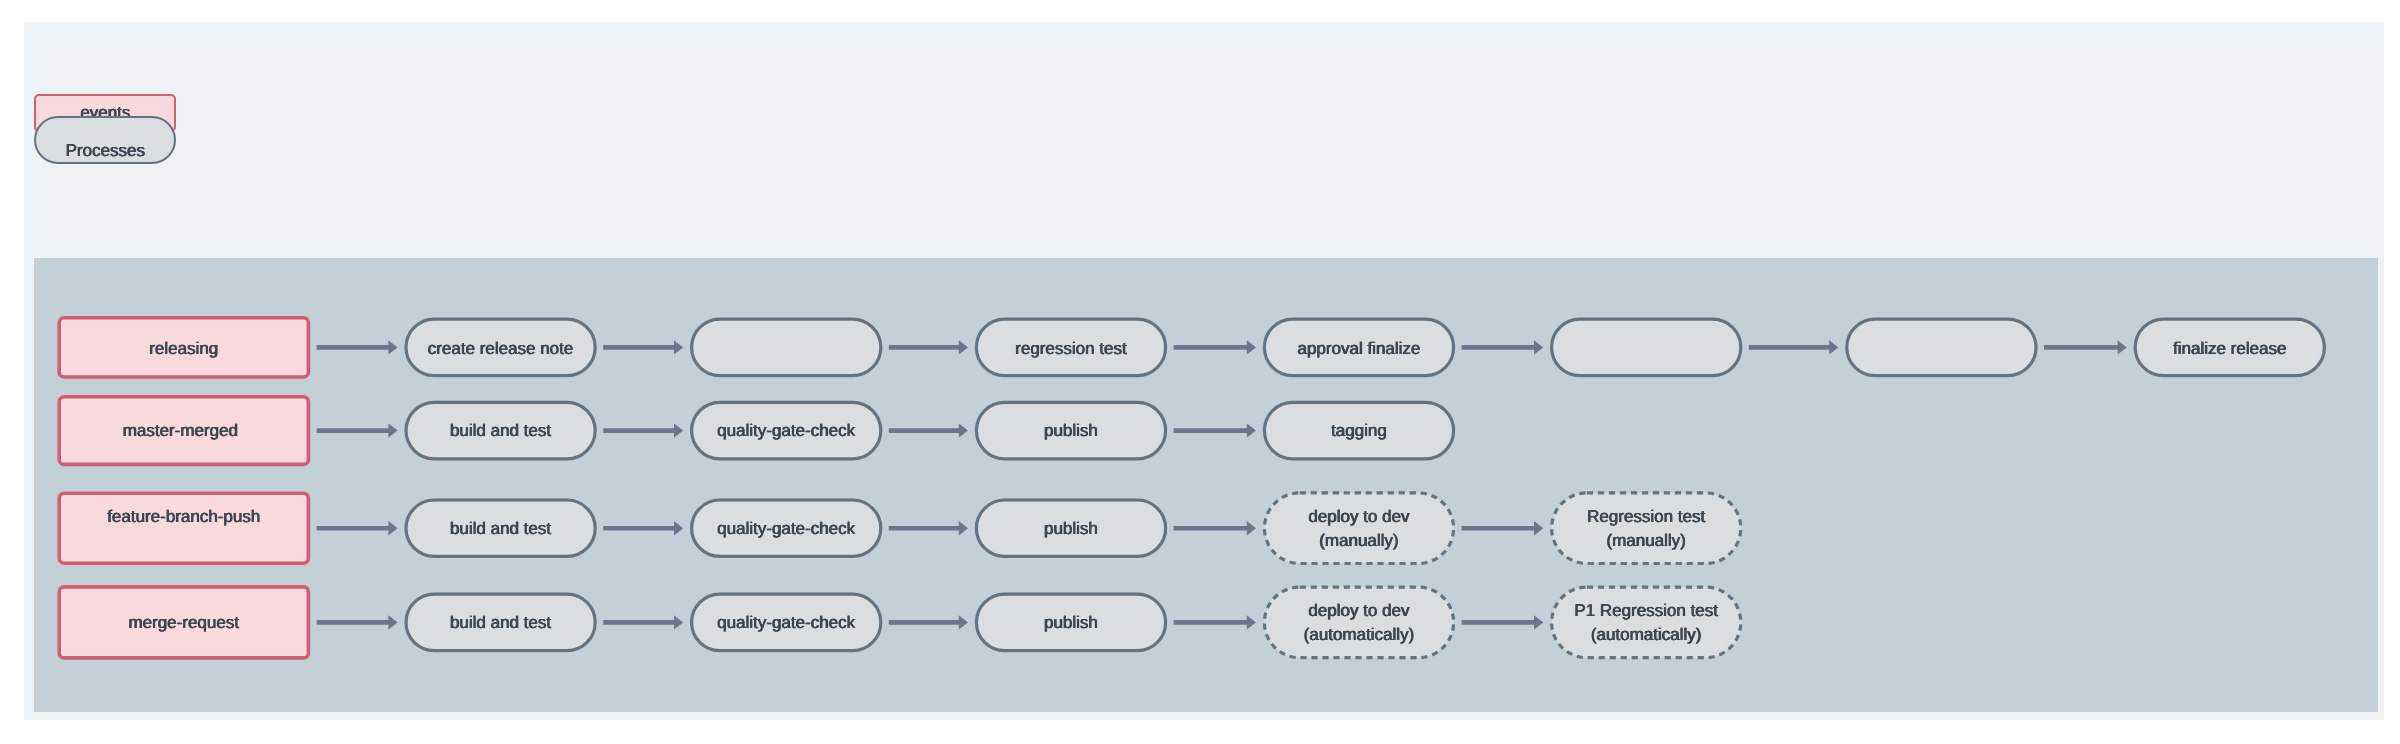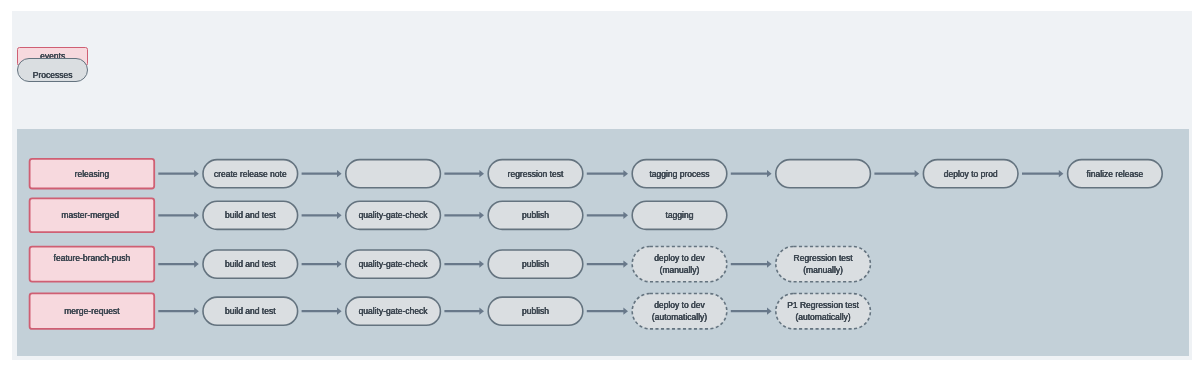--- a/index.html
+++ b/index.html
@@ -161,24 +161,21 @@
   <div class="lbl" style="left:28.7px;top:158.00px;width:126.4px;height:31.40px">
       <span>releasing</span>
     </div>
   <div class="lbl" style="left:202.2px;top:158.80px;width:96.2px;height:29.80px">
       <span>create release note</span>
     </div>
   <div class="lbl" style="left:487.4px;top:158.80px;width:96.2px;height:29.80px">
       <span>regression test</span>
     </div>
   <div class="lbl" style="left:631.4px;top:158.80px;width:96.2px;height:29.80px">
-      <span>tagging process</span>
-    </div>
-  <div class="lbl" style="left:922.6px;top:158.80px;width:96.2px;height:29.80px">
-      <span>deploy to prod</span>
+      <span>approval finalize</span>
     </div>
   <div class="lbl" style="left:1066.8px;top:158.80px;width:96.2px;height:29.80px">
       <span>finalize release</span>
     </div>
   <div class="lbl" style="left:28.7px;top:197.50px;width:123px;height:35.60px">
       <span>master-merged</span>
     </div>
   <div class="lbl" style="left:202.2px;top:200.40px;width:96.2px;height:29.80px">
       <span>build and test</span>
     </div>

